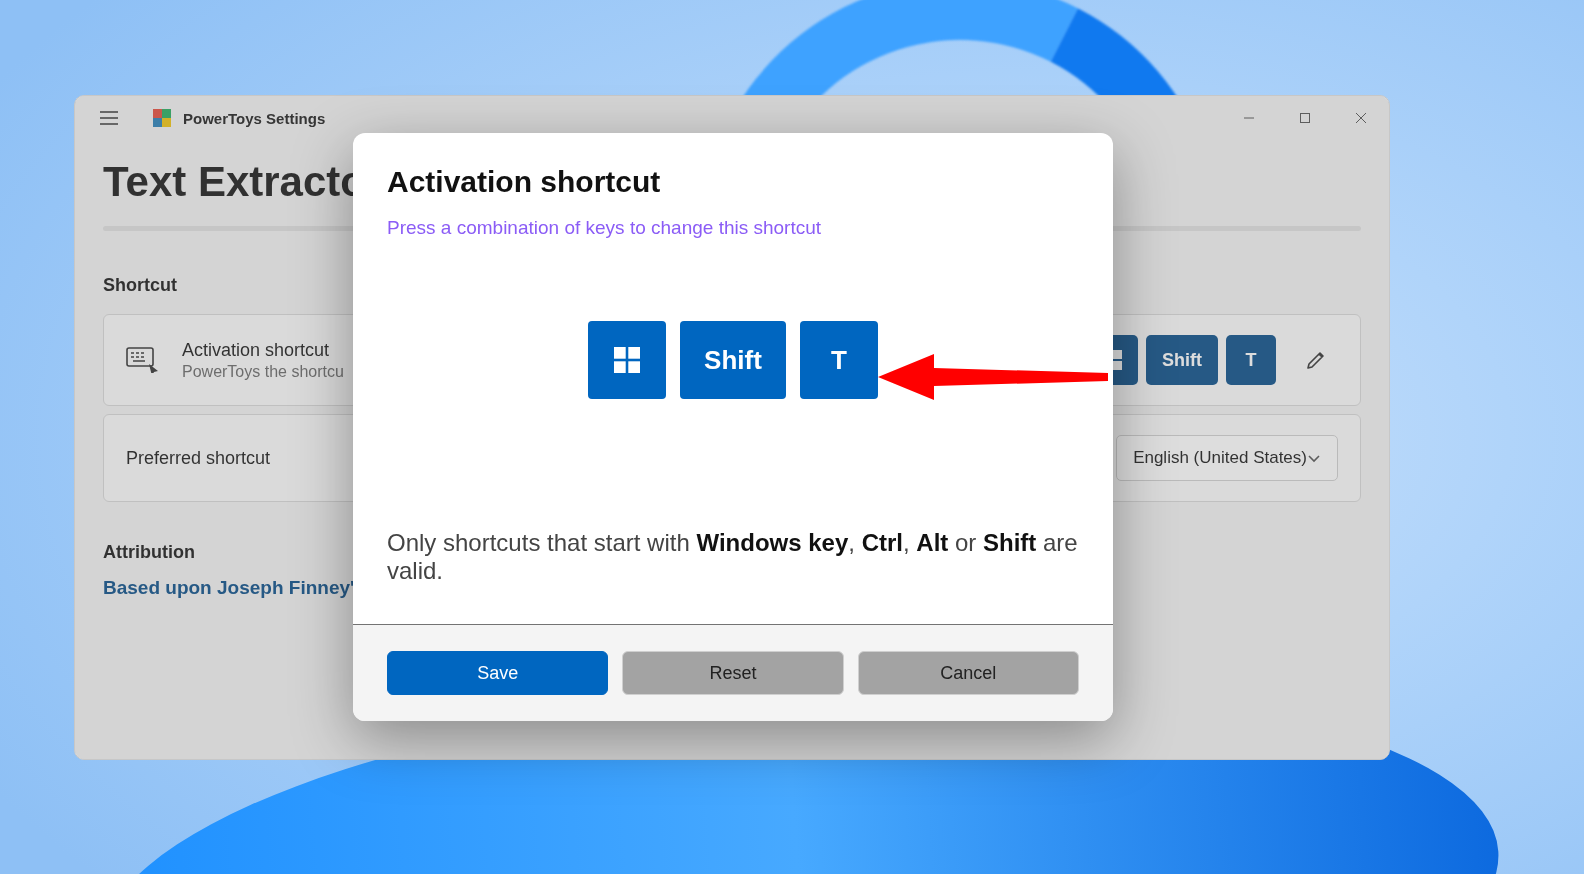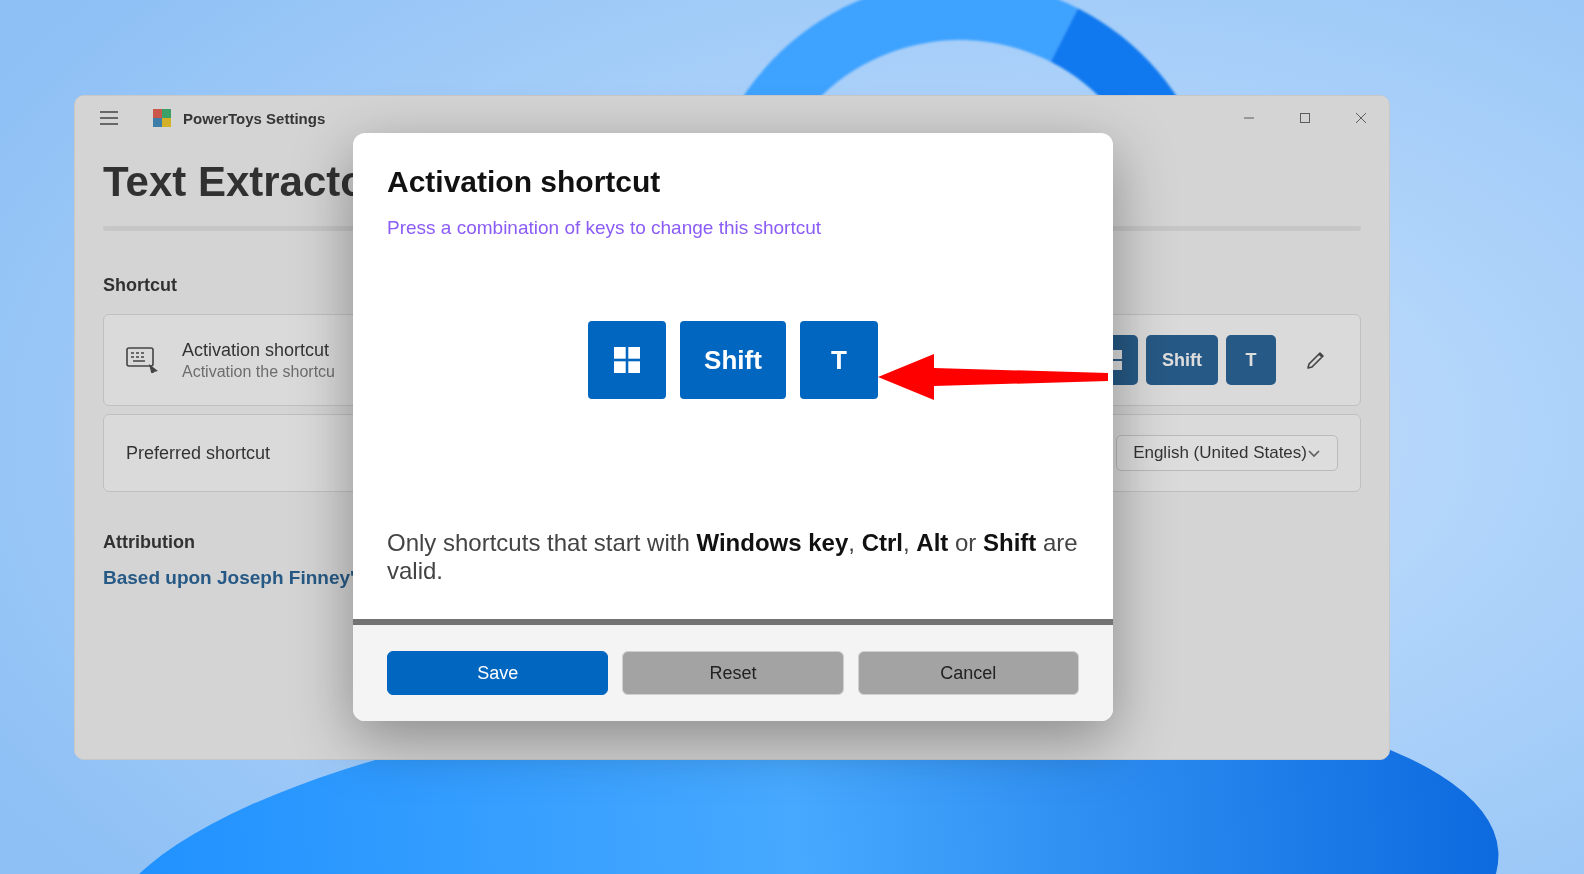--- a/index.html
+++ b/index.html
@@ -115,21 +115,21 @@
     padding: 0 16px;
     border-radius:5px;
     display:flex;align-items:center;justify-content:center;
   }
   .pencil{
     width:44px;height:44px;
     display:flex;align-items:center;justify-content:center;
     color:#333;margin-left:10px;
   }
   .lang-select{
-    border:1px solid #d0d0d0;border-radius:5px;height:36px;
+    border:1px solid #d0d0d0;border-radius:5px;height:46px;
     display:flex;align-items:center;padding:0 16px;min-width:220px;
     font-size:17px;color:#1a1a1a;background:#fff;
   }
   .lang-select svg{margin-left:auto;width:14px;height:14px;}
   .attr-label{font-size:18px;font-weight:600;margin-top:40px;color:#1a1a1a;}
   .attr-link{font-size:19px;font-weight:600;color:#0b4f8a;margin-top:14px;display:block;}
 
   
   .dim {
     position:absolute;inset:0;background:rgba(120,120,120,.25);
@@ -154,21 +154,21 @@
     background:#0066c0;color:#fff;font-size:26px;font-weight:600;
     height:78px;min-width:78px;padding:0 24px;border-radius:4px;
     display:flex;align-items:center;justify-content:center;
   }
   .big-key.win svg{width:26px;height:26px;fill:#fff;}
   .hint{
     font-size:24px;color:#444;margin-top:130px;
   }
   .hint b{font-weight:700;color:#111;}
   .modal-footer{
-    background:#f4f4f4;border-top:6px solid #737373;
+    background:#f4f4f4;border-top:1px solid #737373;
     padding:26px 34px;display:flex;gap:14px;
   }
   .btn{
     flex:1;height:44px;border-radius:6px;font-size:18px;
     display:flex;align-items:center;justify-content:center;cursor:pointer;
     border:1px solid #cfcfcf;background:#a3a3a3;color:#222;
   }
   .btn.primary{background:#0066c0;border-color:#0066c0;color:#fff;}
 
   
@@ -223,21 +223,21 @@
     <div class="card">
       <div class="card-icon">
         <svg viewBox="0 0 34 26" width="34" height="26">
             <rect x="1" y="1" width="26" height="18" rx="2" fill="none" stroke="#333" stroke-width="1.6"></rect>
             <path d="M5 6h3M10 6h3M15 6h3M5 10h3M10 10h3M15 10h3M7 14h12" stroke="#333" stroke-width="1.4"></path>
             <path d="M23 17l9 7-4 1-2 4z" fill="#333"></path>
           </svg>
       </div>
       <div class="card-text">
         <div class="ct-title">Activation shortcut</div>
-        <div class="ct-sub">Activation the shortcu</div>
+        <div class="ct-sub">PowerToys the shortcu</div>
       </div>
       <div class="card-right">
         <div class="key-chip">
           <svg viewBox="0 0 20 20" width="20" height="20" fill="#fff">
               <rect x="0" y="0" width="9" height="9"></rect>
               <rect x="11" y="0" width="9" height="9"></rect>
               <rect x="0" y="11" width="9" height="9"></rect>
               <rect x="11" y="11" width="9" height="9"></rect>
             </svg>
         </div>

